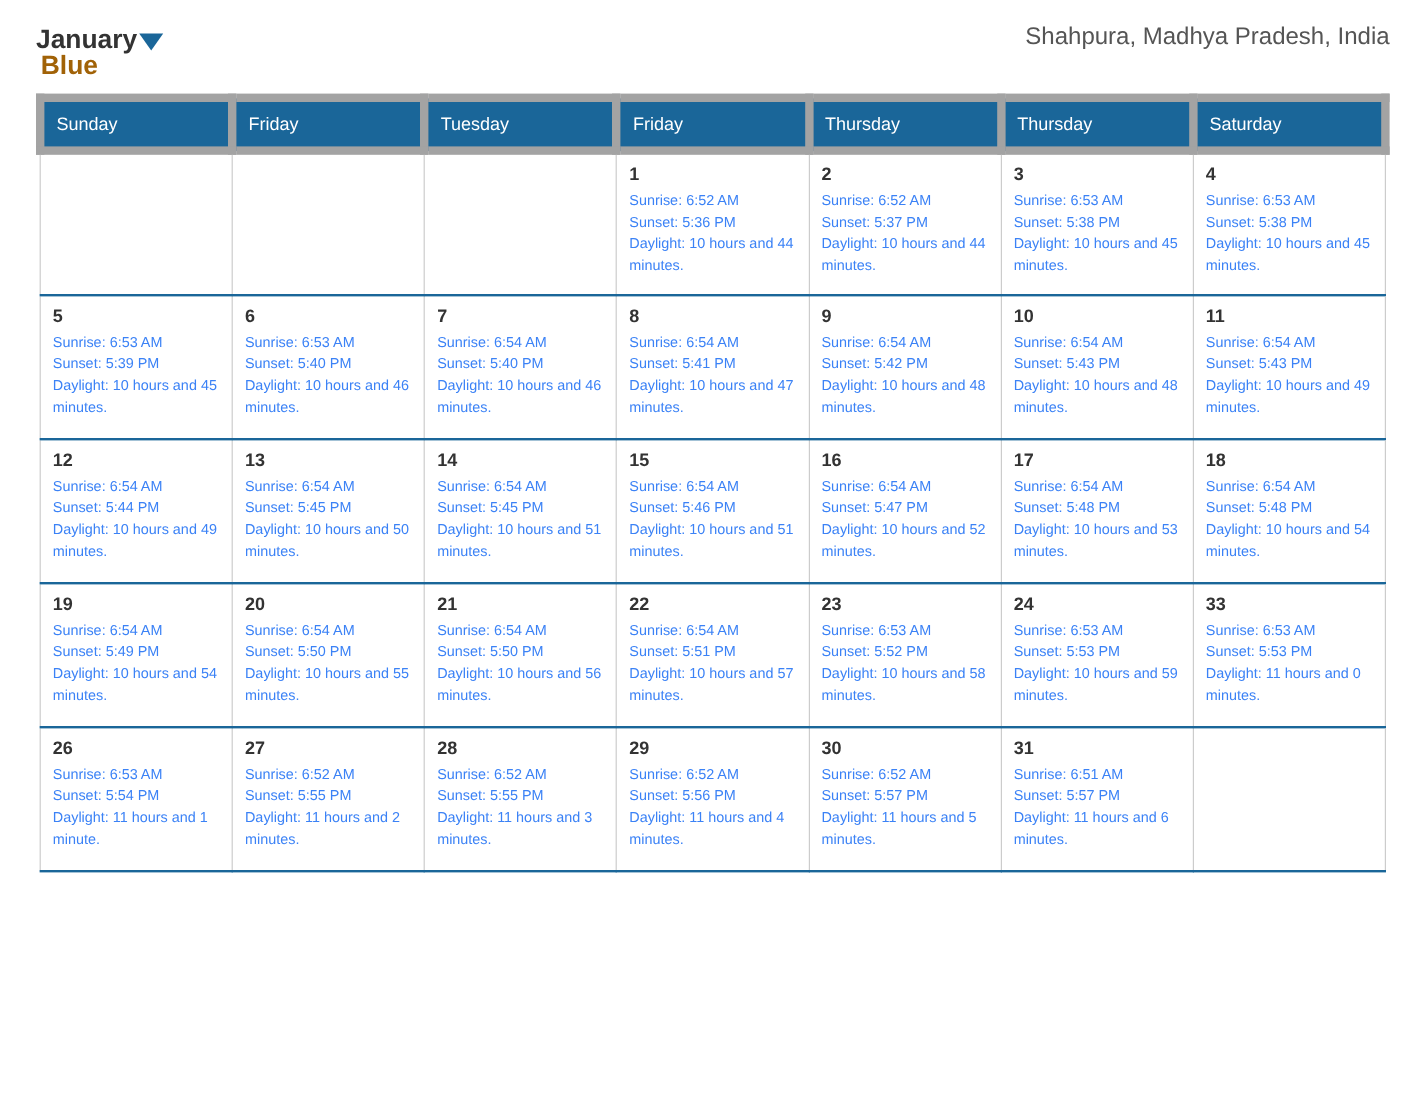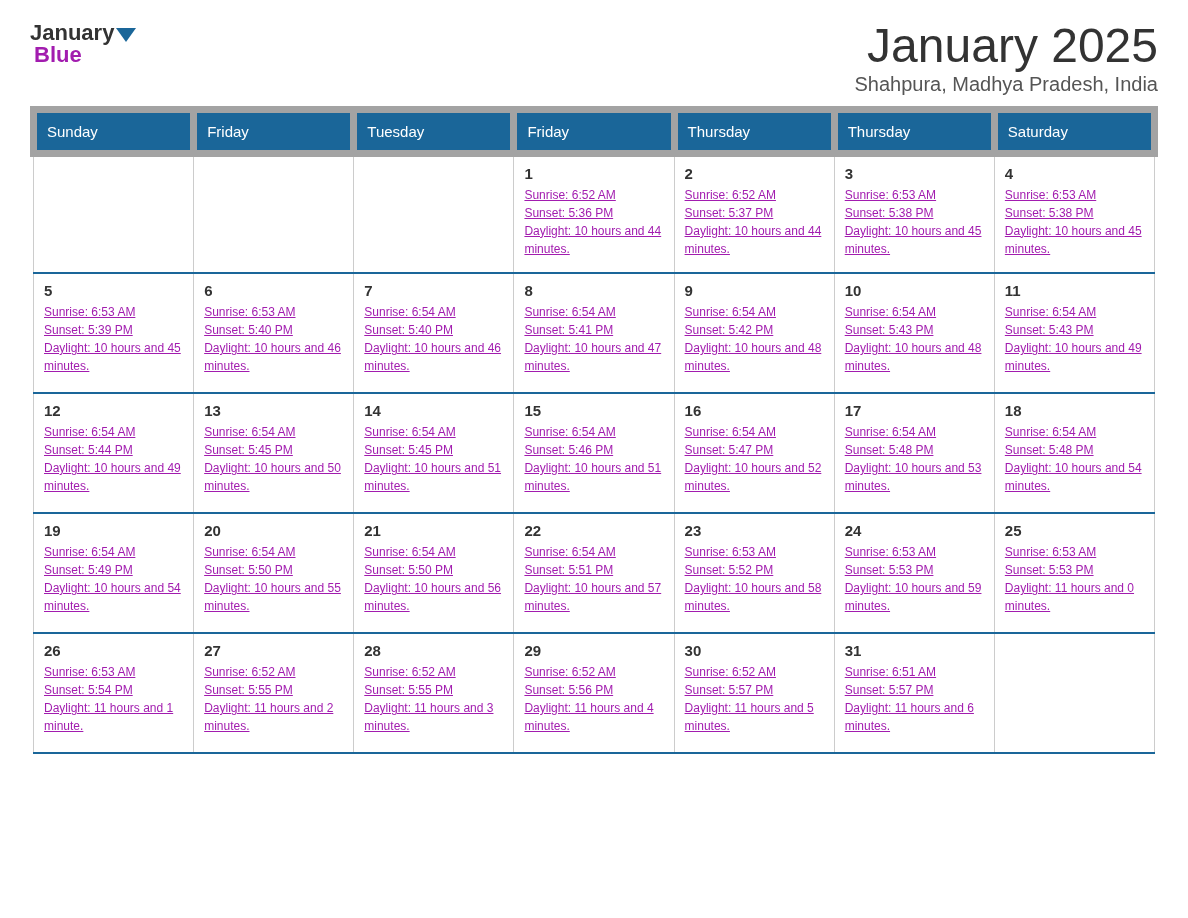--- a/index.html
+++ b/index.html
@@ -35,21 +35,21 @@
       height: 0;
       border-left: 10px solid transparent;
       border-right: 10px solid transparent;
       border-top: 14px solid #1a6699;
       margin-left: 2px;
       margin-top: 4px;
     }
     .logo-blue {
       font-size: 22px;
       font-weight: bold;
-      color: #a21caf;
+      color: #a16207;
       margin-top: -4px;
       padding-left: 4px;
     }
     .title-section {
       text-align: right;
     }
     .calendar-title {
       font-size: 48px;
       font-weight: normal;
       color: #333;
@@ -85,44 +85,42 @@
     }
     .day-num {
       font-size: 15px;
       font-weight: bold;
       color: #333;
       display: block;
       margin-bottom: 4px;
     }
     .day-info {
       font-size: 12px;
-      color: #a21caf;
+      color: #3b82f6;
       line-height: 1.5;
-      text-decoration: underline;
     }
     tbody tr {
       border-bottom: 2px solid #1a6699;
     }
     .empty-cell {
       background: #fff;
     }
   </style>
 </head>
 <body>
 
 <div class="header">
   <div class="logo">
     <div class="logo-text">
       <span class="logo-general">January</span>
       <div class="logo-arrow"></div>
     </div>
     <span class="logo-blue">Blue</span>
   </div>
   <div class="title-section">
-    <div class="calendar-title">January 2025</div>
     <div class="calendar-subtitle">Shahpura, Madhya Pradesh, India</div>
   </div>
 </div>
 
 <table>
   <thead>
     <tr>
     <th>Sunday</th>
         <th>Friday</th>
         <th>Tuesday</th>
@@ -233,21 +231,21 @@
         </td>
         <td>
           <span class="day-num">23</span>
           <div class="day-info">Sunrise: 6:53 AM<br>Sunset: 5:52 PM<br>Daylight: 10 hours and 58 minutes.</div>
         </td>
         <td>
           <span class="day-num">24</span>
           <div class="day-info">Sunrise: 6:53 AM<br>Sunset: 5:53 PM<br>Daylight: 10 hours and 59 minutes.</div>
         </td>
         <td>
-          <span class="day-num">25</span>
+          <span class="day-num">33</span>
           <div class="day-info">Sunrise: 6:53 AM<br>Sunset: 5:53 PM<br>Daylight: 11 hours and 0 minutes.</div>
         </td>
       </tr>
       <tr>
         <td>
           <span class="day-num">26</span>
           <div class="day-info">Sunrise: 6:53 AM<br>Sunset: 5:54 PM<br>Daylight: 11 hours and 1 minute.</div>
         </td>
         <td>
           <span class="day-num">27</span>

